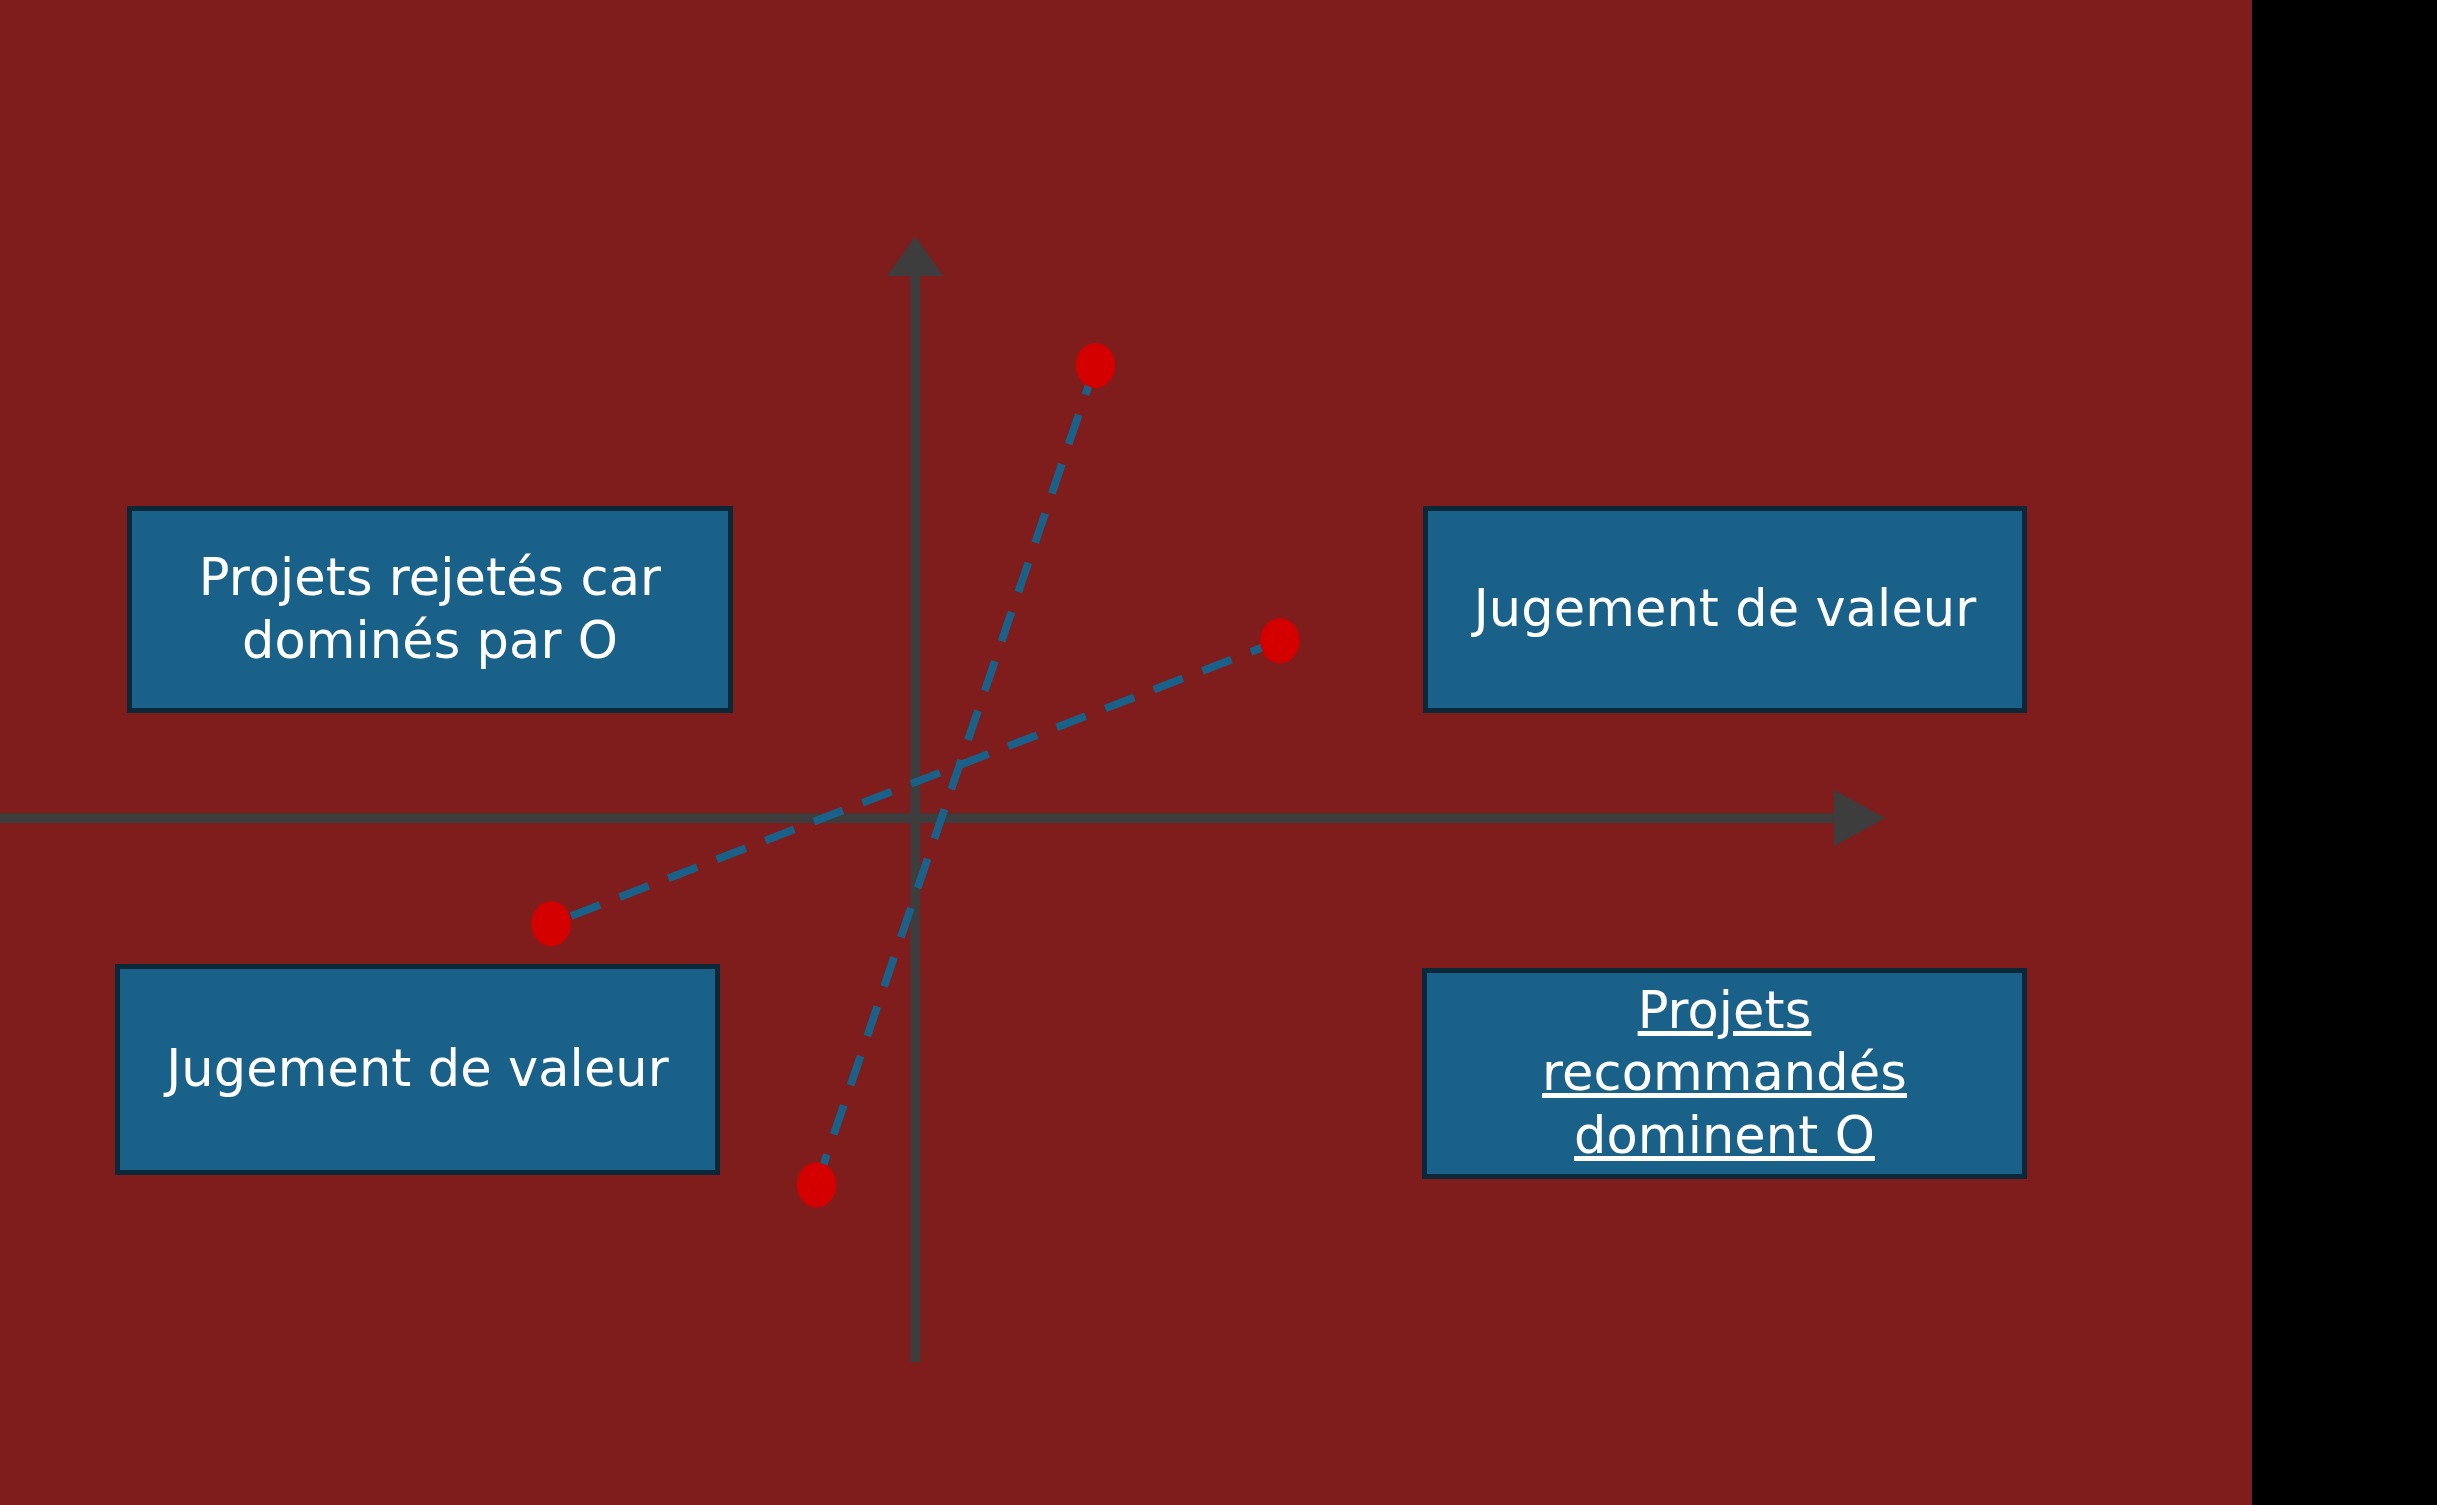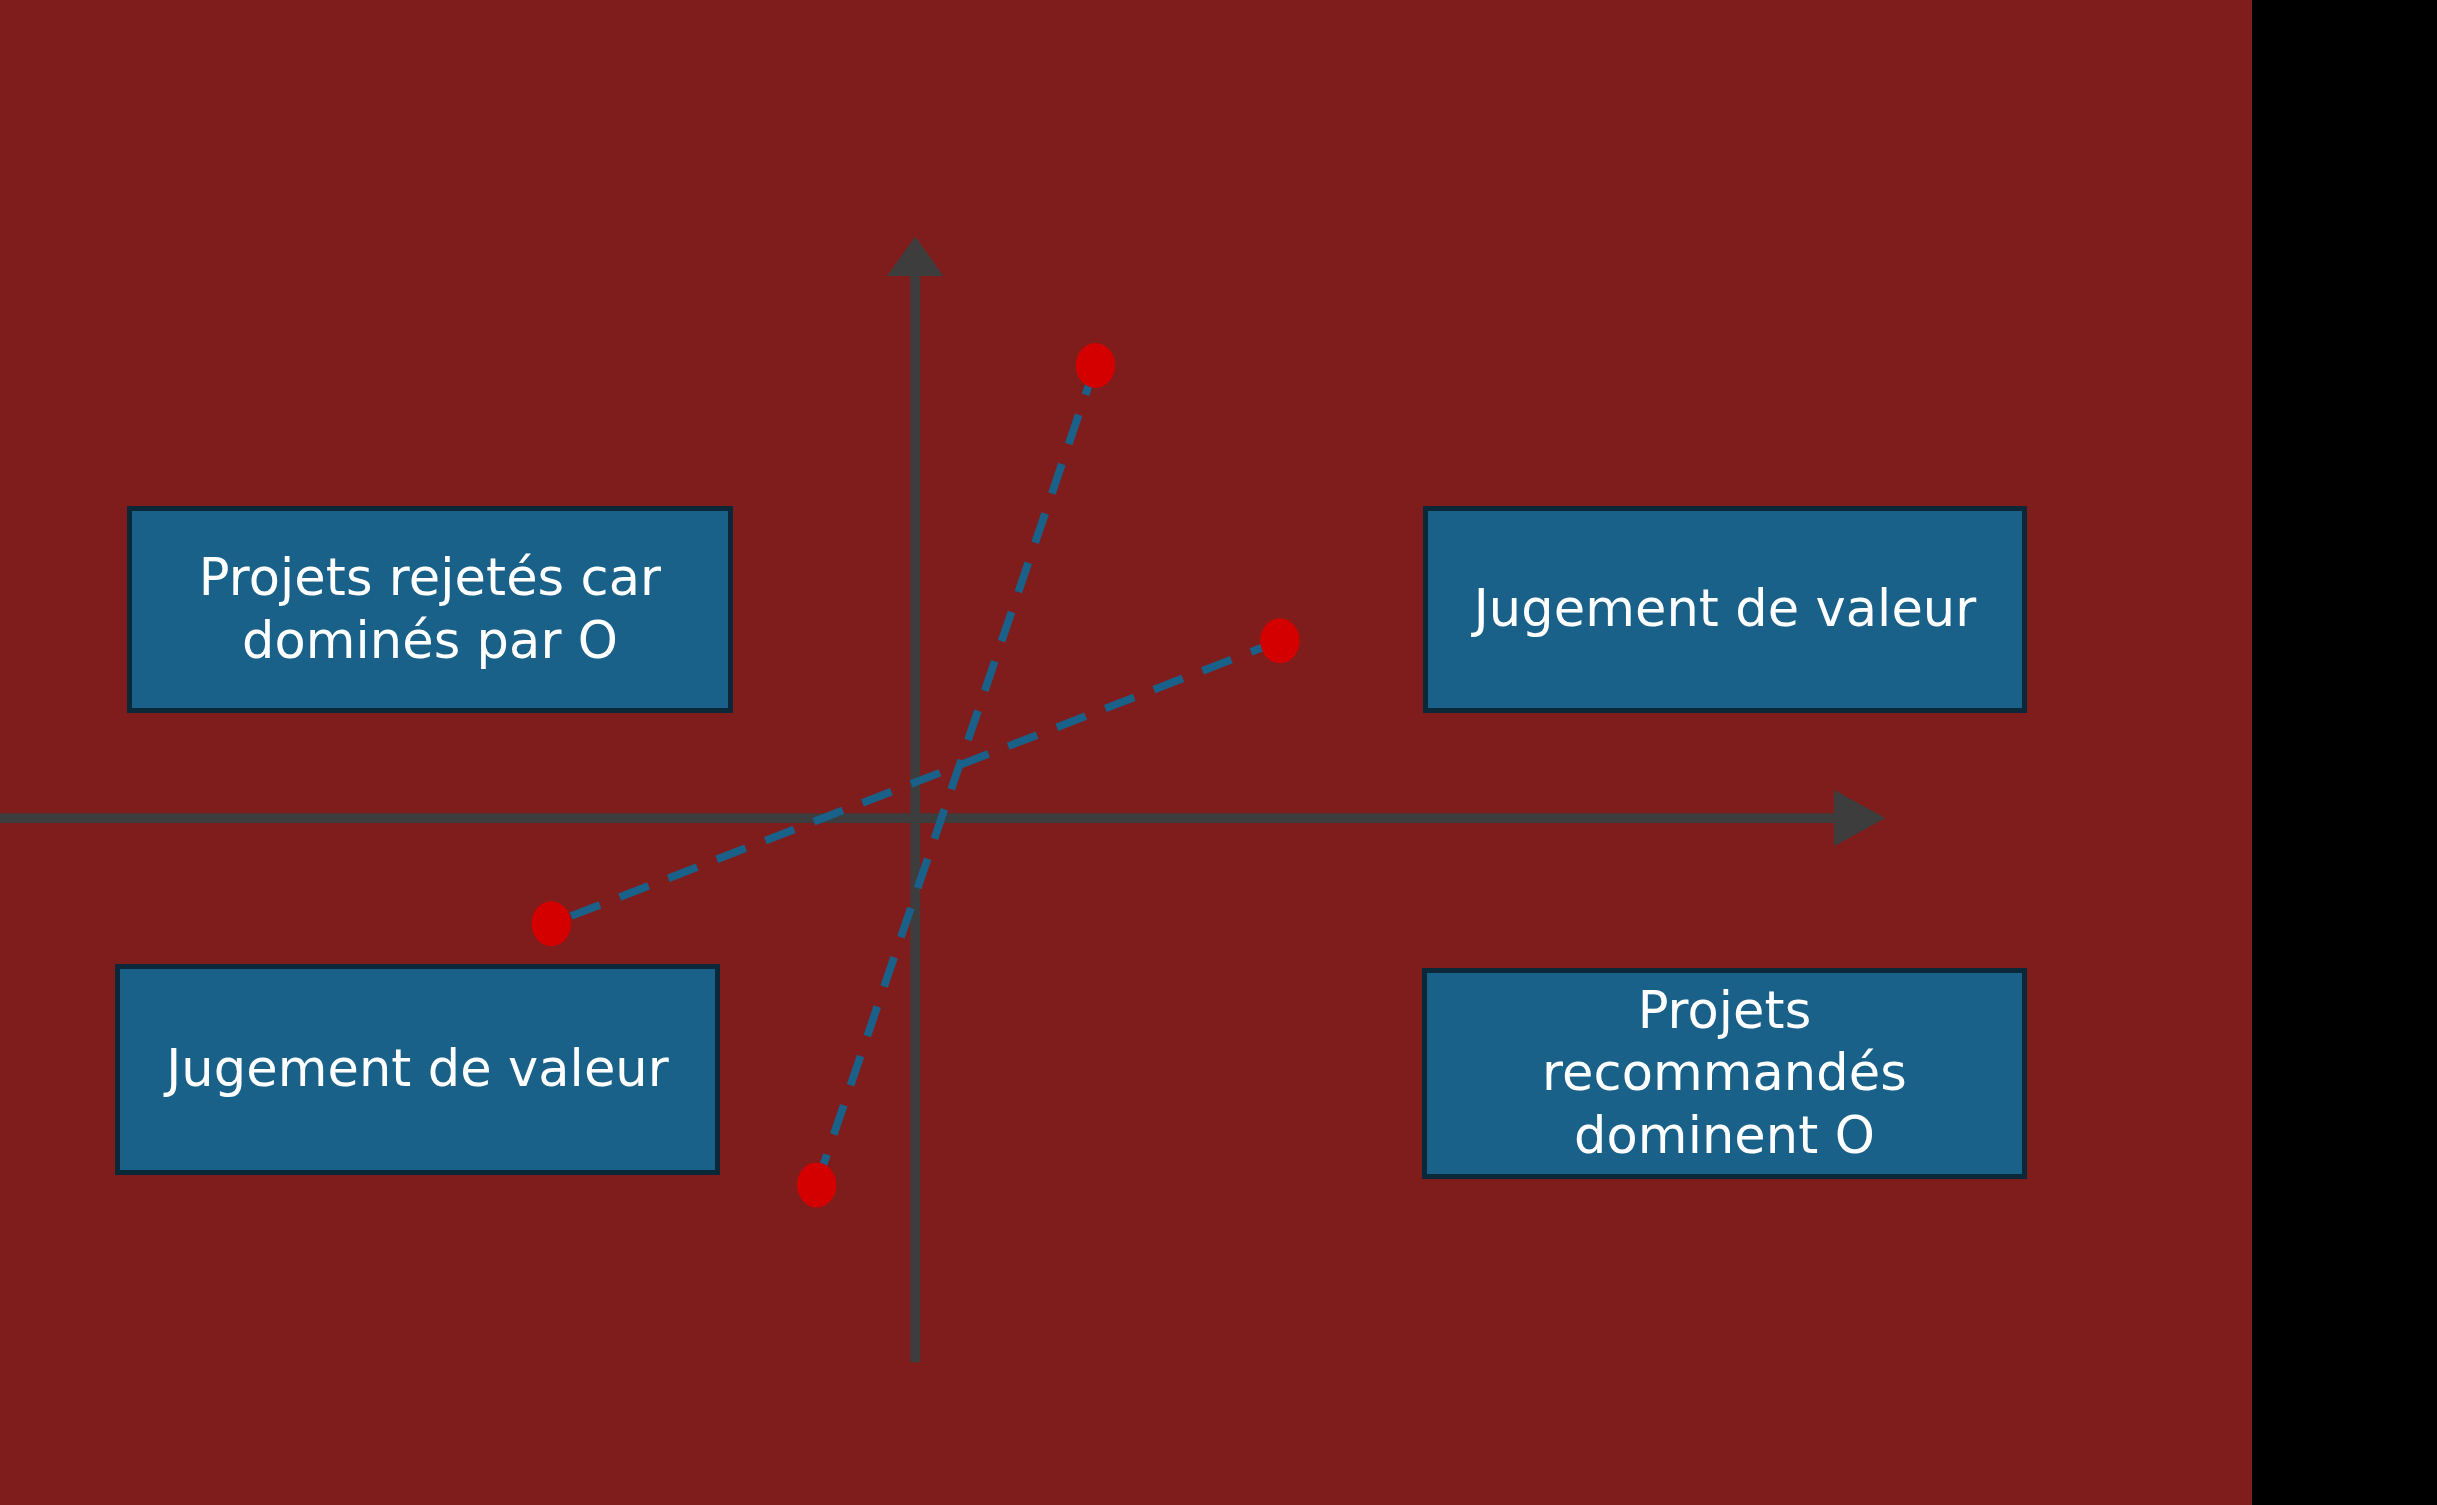--- a/index.html
+++ b/index.html
@@ -36,21 +36,21 @@
     font-weight: 400;
     font-size: 51px;
     line-height: 1.22;
     letter-spacing: 0.1px;
     white-space: pre-line;
     padding: 0 12.7px;
   }
   #box-tl { left: 127px;  top: 506px;  width: 606px; height: 207px; }
   #box-tr { left: 1423px; top: 506px;  width: 604px; height: 207px; }
   #box-bl { left: 115px;  top: 964px; width: 605px; height: 211px; }
-  #box-br { left: 1422px; top: 968px; width: 605px; height: 211px; }
+  #box-br { left: 1422px; top: 968px; width: 605px; height: 211px; text-decoration: underline; }
 </style>
 </head>
 <body>
 
 <div id="stage">
 
   <svg id="axes-svg" viewBox="0 0 3463 2139">
 
     <line x1="0" y1="1162" x2="2605" y2="1162" stroke="#3D3D3D" stroke-width="14"></line>
     <polygon points="2605,1122 2605,1202 2678,1162" fill="#3D3D3D"></polygon>

